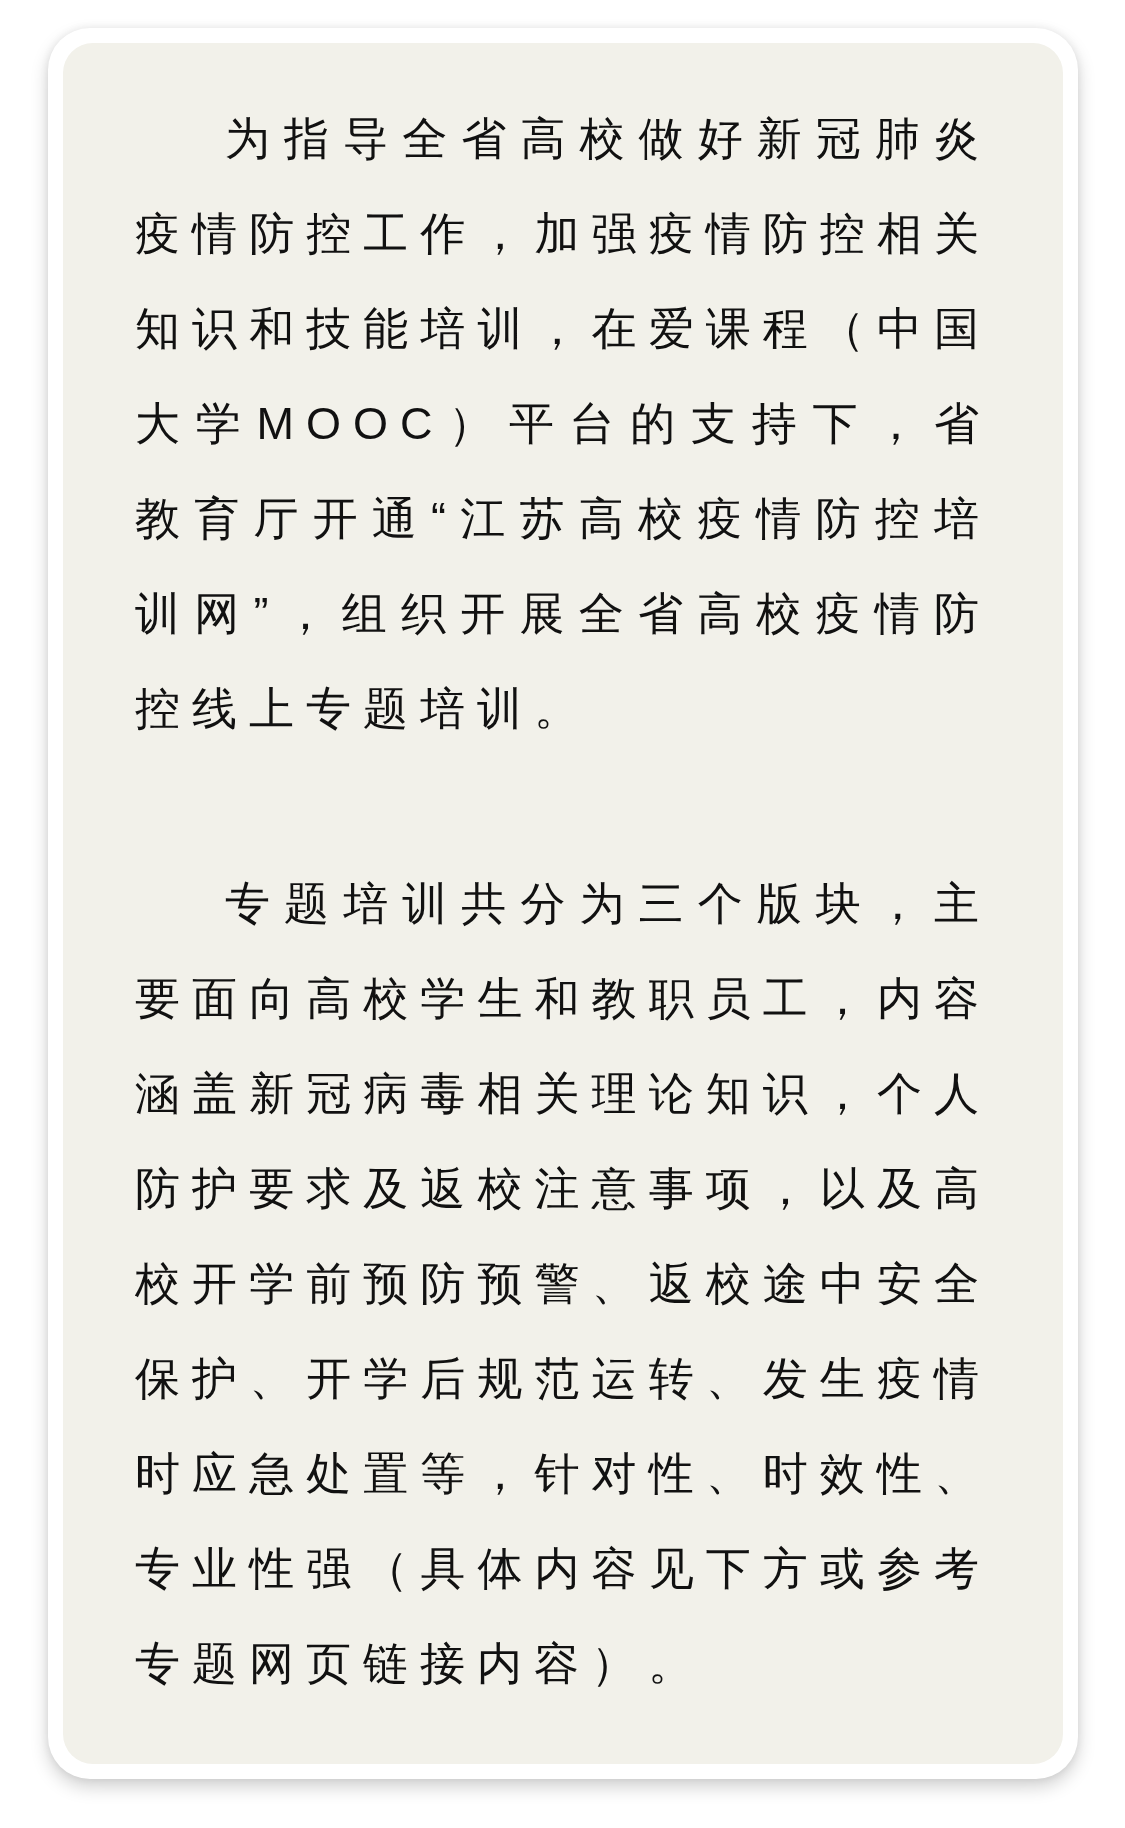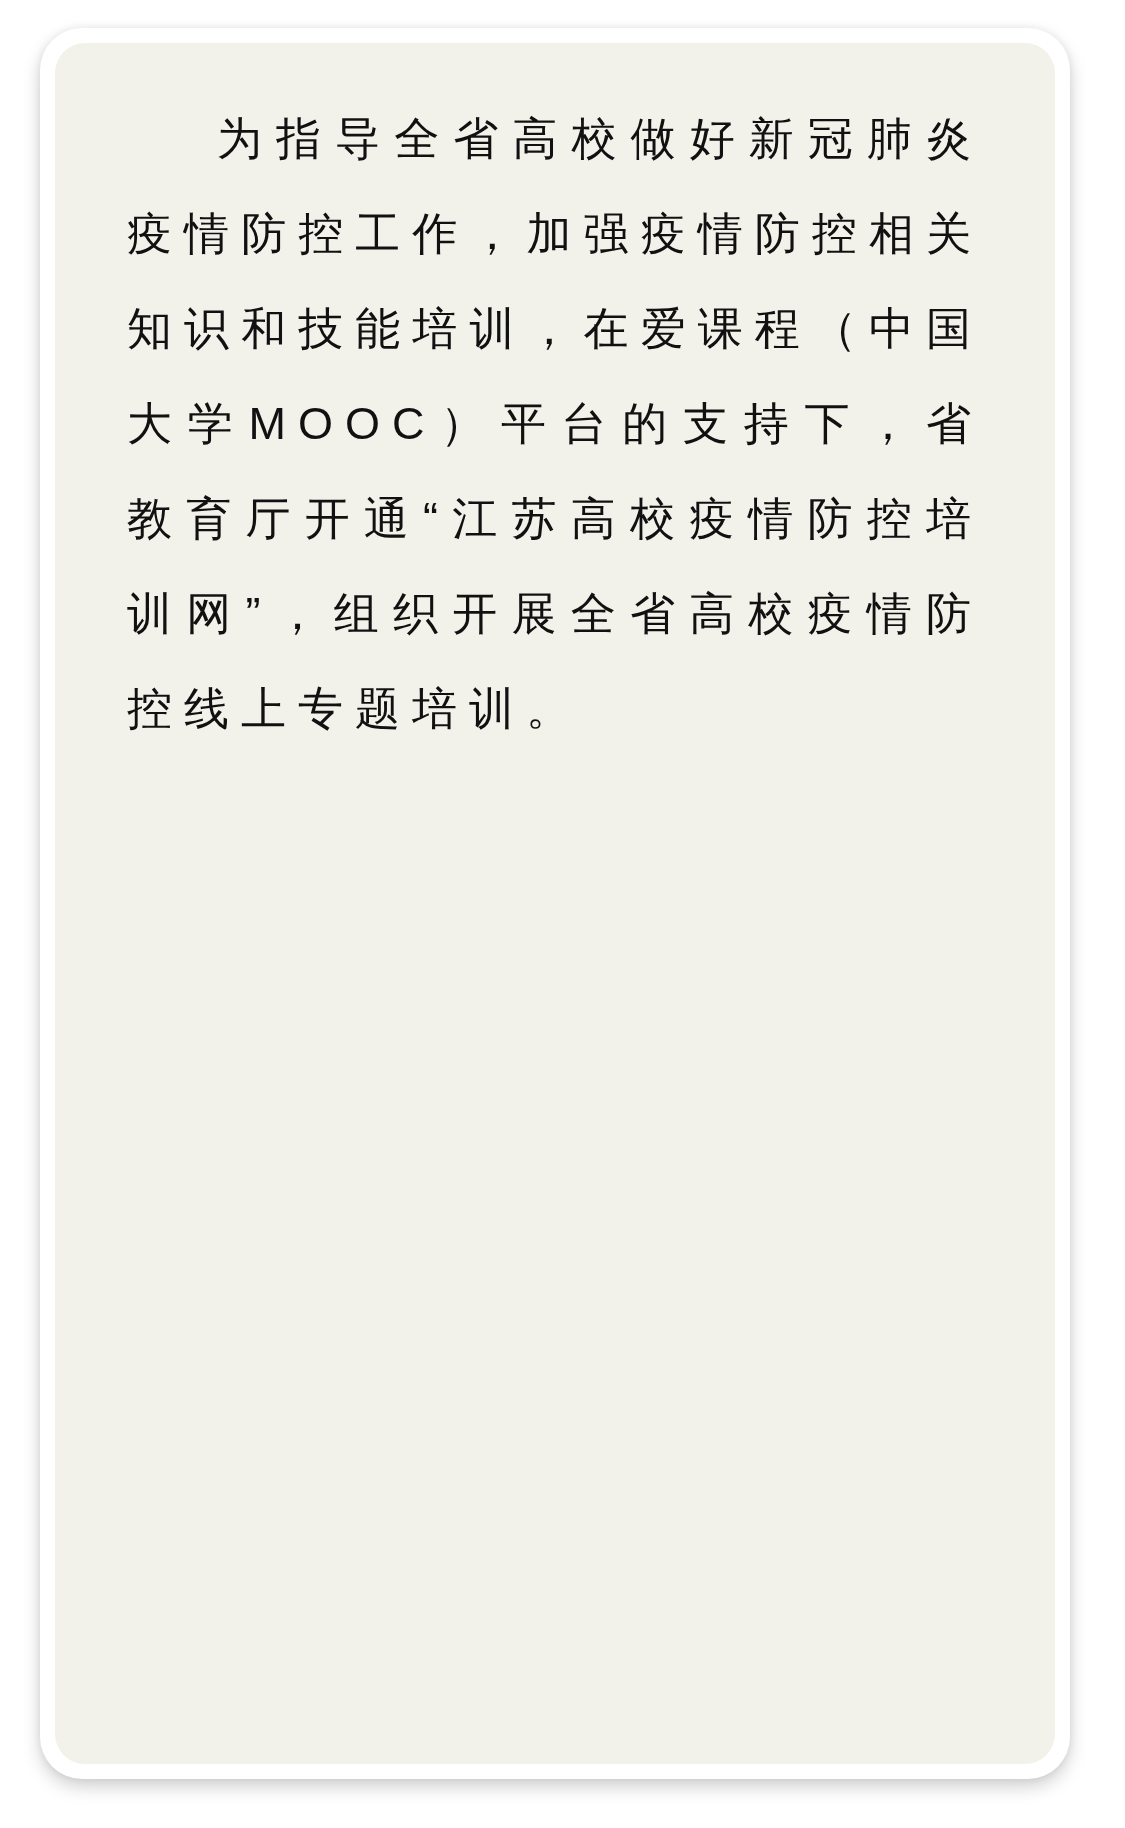--- a/index.html
+++ b/index.html
@@ -10,21 +10,21 @@
   .page {
     position: relative;
     width: 1125px;
     height: 1828px;
     background: #ffffff;
     overflow: hidden;
     font-family: "Liberation Sans", "DejaVu Sans", sans-serif;
   }
   .card-frame {
     position: absolute;
-    left: 40px;
+    left: 48px;
     top: 28px;
     width: 1030px;
     height: 1751px;
     box-sizing: border-box;
     background: #ffffff;
     border-radius: 42px;
     padding: 15px;
     box-shadow: 0 8px 18px rgba(0, 0, 0, 0.18), 0 0 8px rgba(0, 0, 0, 0.07);
   }
   .card {
@@ -51,15 +51,16 @@
     margin-top: 100px;
   }
 </style>
 </head>
 <body>
 
 <div class="page">
   <div class="card-frame">
     <div class="card">
       <p class="para">为指导全省高校做好新冠肺炎疫情防控工作，加强疫情防控相关知识和技能培训，在爱课程（中国大学MOOC）平台的支持下，省教育厅开通“江苏高校疫情防控培训网”，组织开展全省高校疫情防控线上专题培训。</p>
+      <p class="para">专题培训共分为三个版块，主要面向高校学生和教职员工，内容涵盖新冠病毒相关理论知识，个人防护要求及返校注意事项，以及高校开学前预防预警、返校途中安全保护、开学后规范运转、发生疫情时应急处置等，针对性、时效性、专业性强（具体内容见下方或参考专题网页链接内容）。</p>
     </div>
   </div>
 </div>
 
 </body></html>

